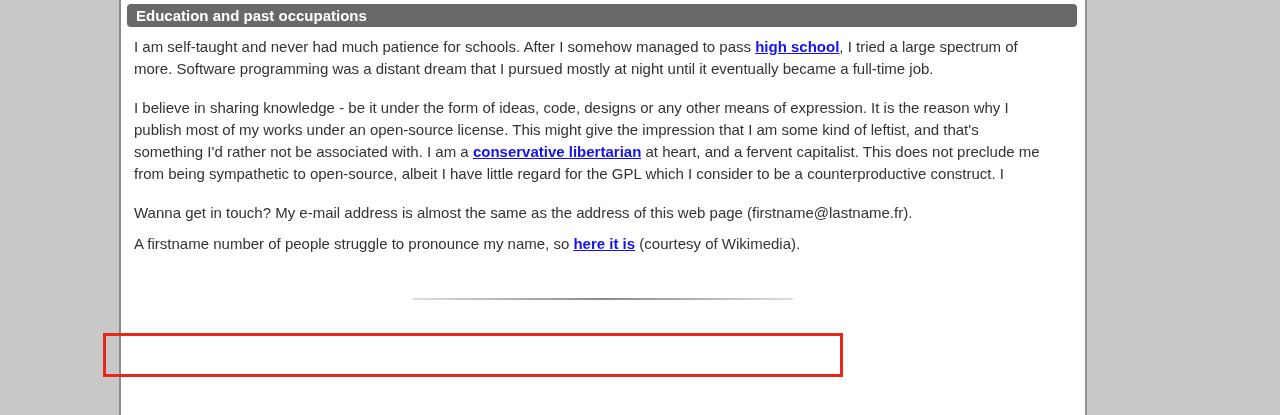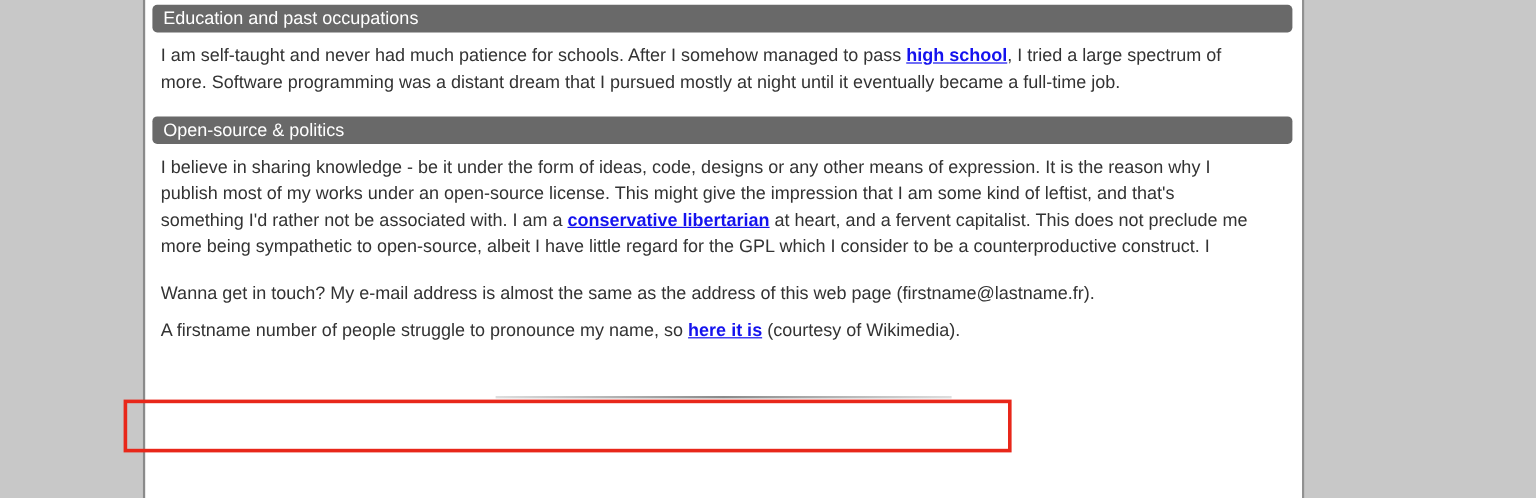--- a/index.html
+++ b/index.html
@@ -29,21 +29,21 @@
     padding-top: 4px;
   }
   .bar {
     height: 23px;
     line-height: 23px;
     margin: 0 8px 0 6px;
     border-radius: 4px;
     background: var(--bar-bg);
     color: var(--bar-text);
     font-size: 15px;
-    font-weight: normal;
+    font-weight: bold;
     padding-left: 9px;
     white-space: nowrap;
     overflow: hidden;
   }
   .section-body {
     padding: 0 13px;
     color: var(--body-text);
     font-size: 15px;
     line-height: 22px;
     margin-bottom: 17px;
@@ -77,27 +77,26 @@
       <section>
         <div class="bar">Education and past occupations</div>
         <div class="section-body">
           <div class="para">
             <div class="line"><span>I am self-taught and never had much patience for schools. After I somehow managed to pass </span><a href="#">high school</a><span>, I tried a large spectrum of</span></div>
             <div class="line"><span>more. Software programming was a distant dream that I pursued mostly at night until it eventually became a full-time job.</span></div>
           </div>
         </div>
       </section>
       <section>
-        <div class="bar">Open-source &amp; politics</div>
         <div class="section-body">
           <div class="para">
             <div class="line"><span>I believe in sharing knowledge - be it under the form of ideas, code, designs or any other means of expression. It is the reason why I</span></div>
             <div class="line"><span>publish most of my works under an open-source license. This might give the impression that I am some kind of leftist, and that's</span></div>
             <div class="line"><span>something I'd rather not be associated with. I am a </span><a href="#">conservative libertarian</a><span> at heart, and a fervent capitalist. This does not preclude me</span></div>
-            <div class="line"><span>more being sympathetic to open-source, albeit I have little regard for the GPL which I consider to be a counterproductive construct. I</span></div>
+            <div class="line"><span>from being sympathetic to open-source, albeit I have little regard for the GPL which I consider to be a counterproductive construct. I</span></div>
           </div>
         </div>
       </section>
       <section>
         <div class="section-body">
           <div class="para">
             <div class="line"><span>Wanna get in touch? My e-mail address is almost the same as the address of this web page (firstname@lastname.fr).</span></div>
           </div>
           <div class="para">
             <div class="line"><span>A firstname number of people struggle to pronounce my name, so </span><a href="#">here it is</a><span> (courtesy of Wikimedia).</span></div>

